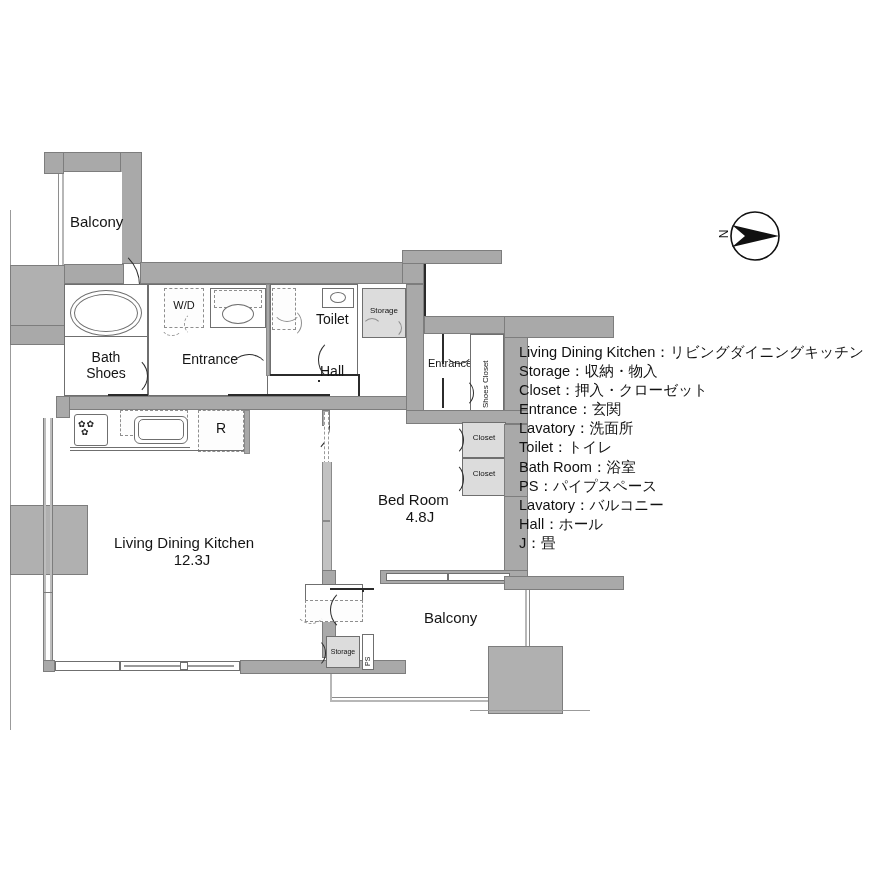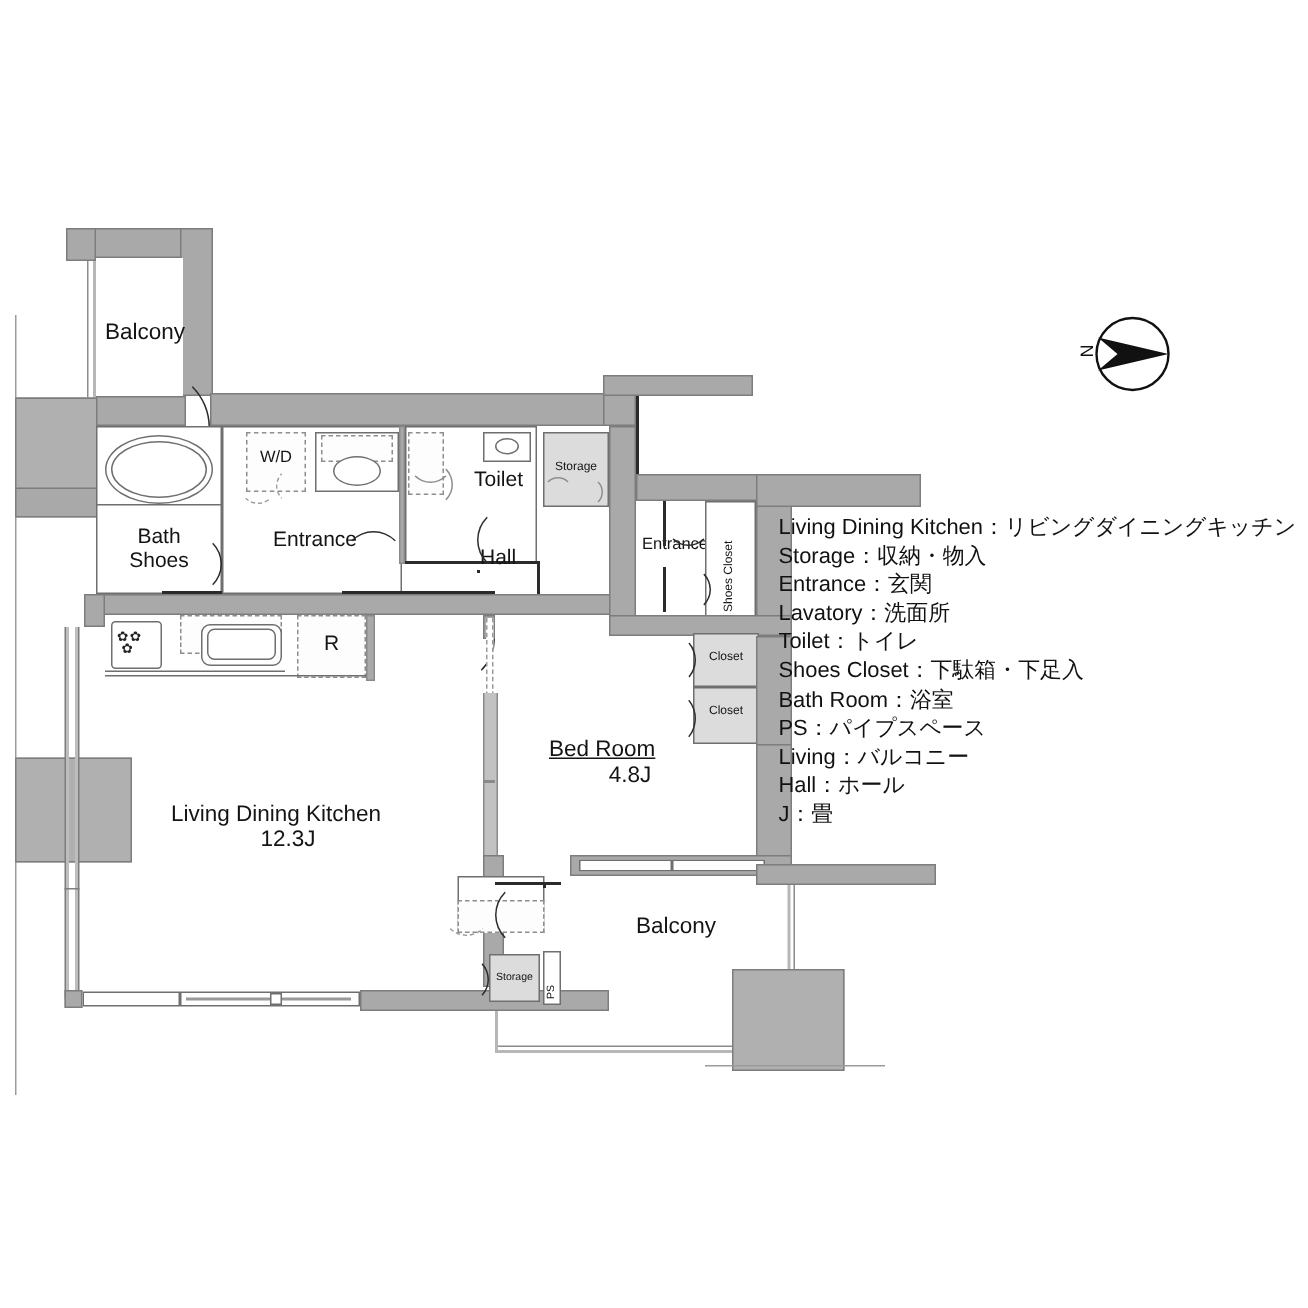--- a/index.html
+++ b/index.html
@@ -200,21 +200,21 @@
   <div class="thin" style="left:124px;top:665px;width:110px;height:2px;background:#9a9a9a;"></div>
   <div class="fixt" style="left:180px;top:662px;width:8px;height:8px;"></div>
   <div class="sash" style="left:240px;top:661px;width:82px;height:10px;"></div>
   <div class="wall" style="left:240px;top:660px;width:166px;height:14px;"></div>
 
   <div class="wall" style="left:322px;top:410px;width:8px;height:16px;"></div>
   <div class="thin" style="left:324px;top:412px;width:3px;height:52px;background:#ffffff;border-left:1px dashed #9a9a9a;border-right:1px dashed #9a9a9a;"></div>
   <div class="thin" style="left:322px;top:462px;width:8px;height:122px;background:#c2c2c2;border-left:1px solid #8a8a8a;border-right:1px solid #8a8a8a;"></div>
   <div class="thin" style="left:322px;top:520px;width:8px;height:2px;background:#8a8a8a;"></div>
 
-  <div class="lbl l-room" style="left:366px;top:492px;text-decoration:underline;">Bed Room</div>
+  <div class="lbl l-room" style="left:378px;top:492px;">Bed Room</div>
   <div class="lbl l-room ctr" style="left:378px;top:509px;width:84px;">4.8J</div>
 
   <div class="shade" style="left:462px;top:422px;width:44px;height:36px;"></div>
   <div class="lbl l-xs ctr" style="left:462px;top:434px;width:44px;">Closet</div>
   <div class="shade" style="left:462px;top:458px;width:44px;height:38px;"></div>
   <div class="lbl l-xs ctr" style="left:462px;top:470px;width:44px;">Closet</div>
   <div class="arc a-tr" style="left:436px;top:424px;width:28px;height:32px;"></div>
   <div class="arc a-tr" style="left:436px;top:462px;width:28px;height:34px;"></div>
   <div class="wall" style="left:504px;top:424px;width:24px;height:74px;"></div>
 
@@ -247,27 +247,27 @@
   <div class="thin" style="left:529px;top:580px;width:1px;height:122px;background:#8a8a8a;"></div>
 
   <div class="block" style="left:488px;top:646px;width:75px;height:68px;"></div>
   <div class="thin" style="left:470px;top:710px;width:120px;height:1px;background:#9b9b9b;"></div>
 
   <div class="wall" style="left:504px;top:576px;width:120px;height:14px;"></div>
 
   <div id="legend">
     <div class="ln">Living Dining Kitchen：リビングダイニングキッチン</div>
     <div class="ln">Storage：収納・物入</div>
+    <div class="ln">Closet：押入・クローゼット</div>
     <div class="ln">Entrance：玄関</div>
     <div class="ln">Lavatory：洗面所</div>
     <div class="ln">Toilet：トイレ</div>
-    <div class="ln">Shoes Closet：下駄箱・下足入</div>
     <div class="ln">Bath Room：浴室</div>
     <div class="ln">PS：パイプスペース</div>
-    <div class="ln">Living：バルコニー</div>
+    <div class="ln">Lavatory：バルコニー</div>
     <div class="ln">Hall：ホール</div>
     <div class="ln">J：畳</div>
   </div>
 
   <div id="compass">
     <svg width="62" height="62" viewBox="0 0 62 62">
       <circle cx="37" cy="31" r="24" fill="#ffffff" stroke="#111" stroke-width="1.6"></circle>
       <path d="M61 31 L14 20 L27 31 L14 42 Z" fill="#111"></path>
     </svg>
     <div class="cmp-n">N</div>

